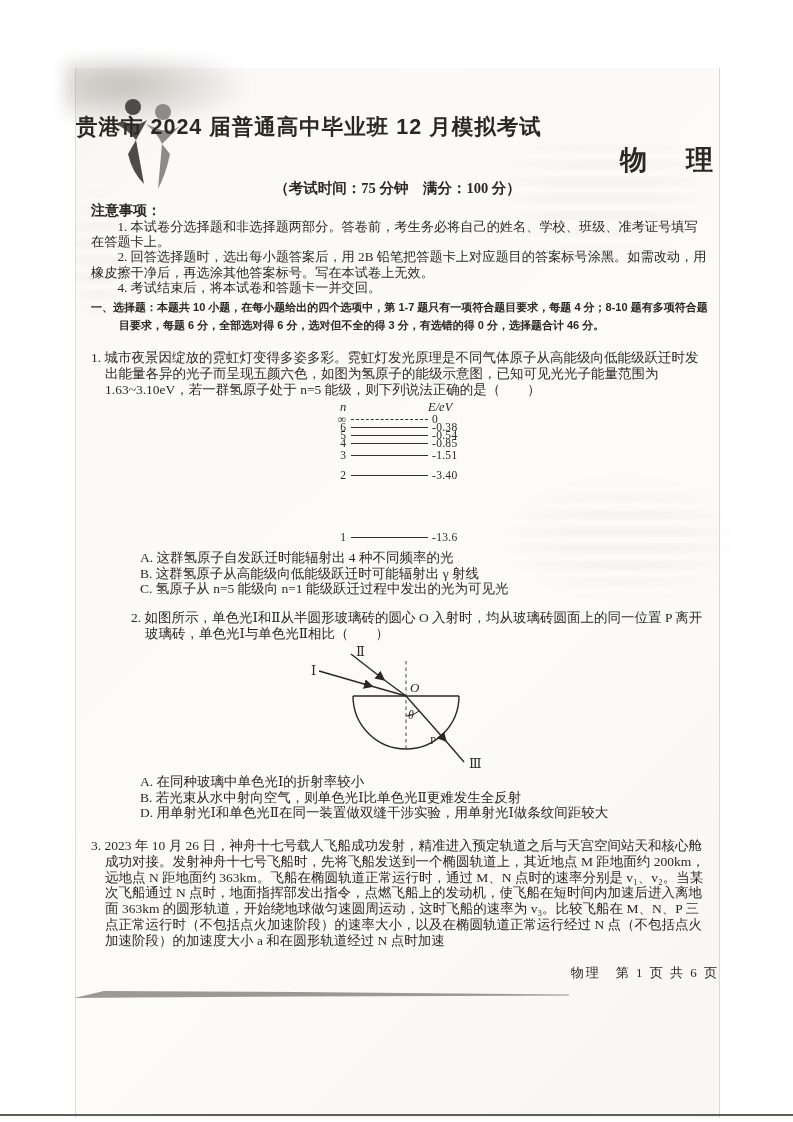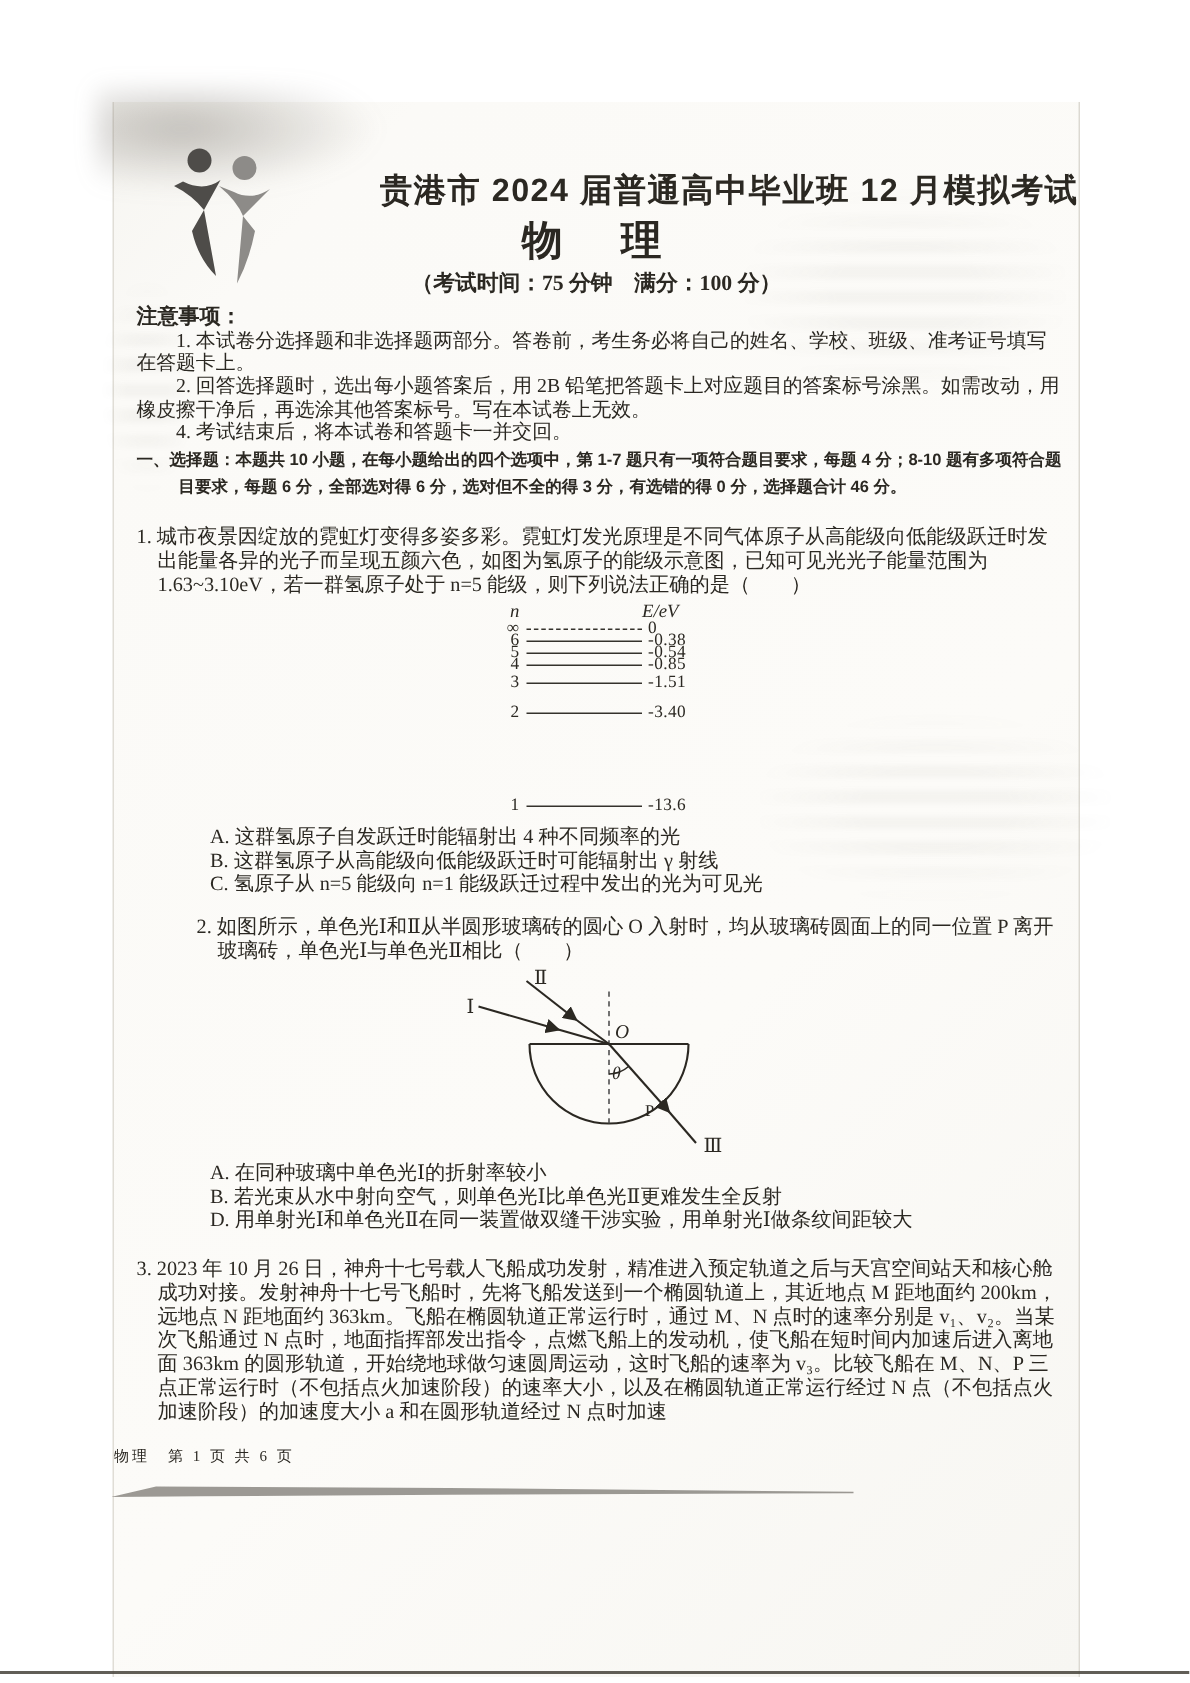--- a/index.html
+++ b/index.html
@@ -20,24 +20,24 @@
     filter:blur(7px);pointer-events:none;
   }
   .ghost{
     position:absolute;pointer-events:none;opacity:.5;filter:blur(1.6px);
     background:repeating-linear-gradient(180deg,
       rgba(120,116,108,.10) 0 9px,rgba(120,116,108,0) 9px 17px);
     -webkit-mask-image:radial-gradient(ellipse at center,#000 30%,transparent 75%);
             mask-image:radial-gradient(ellipse at center,#000 30%,transparent 75%);
   }
   
-  .title1{position:absolute;left:0;right:0;top:44px;text-align:right;
+  .title1{position:absolute;left:0;right:0;top:44px;text-align:left;
     font-family:"Liberation Sans","DejaVu Sans",sans-serif;font-weight:bold;
     font-size:21.5px;letter-spacing:1px;}
-  .subject{position:absolute;left:0;right:0;top:74px;text-align:center;
+  .subject{position:absolute;left:0;right:0;top:74px;text-align:right;
     font-family:"Liberation Sans","DejaVu Sans",sans-serif;font-weight:bold;
     font-size:27px;letter-spacing:6px;}
   .meta{position:absolute;left:0;right:0;top:111px;text-align:center;
     font-weight:bold;font-size:14.5px;}
   .logo{position:absolute;left:40px;top:26px;}
   
   .notice{position:absolute;left:15px;right:10px;top:122px;font-size:13.2px;line-height:15.2px;}
   .notice-h{font-family:"Liberation Sans","DejaVu Sans",sans-serif;font-weight:bold;font-size:14px;line-height:17px;margin-top:12px;}
   .nitem{text-indent:2em;}
   
@@ -57,22 +57,22 @@
   .erow{position:absolute;left:0;width:172px;height:12px;}
   .en{position:absolute;left:0;width:18px;text-align:right;top:-6px;font-size:11.5px;}
   .eline{position:absolute;left:23px;width:77px;top:0;border-top:1.3px solid #35322c;}
   .eline.dash{border-top-style:dashed;}
   .ev{position:absolute;left:104px;top:-6px;font-size:11.5px;letter-spacing:.3px;}
   
   .fig2{position:absolute;left:225px;top:576px;width:210px;height:150px;}
   .fig2 text{font-family:"Liberation Serif","DejaVu Serif",serif;fill:#2b2822;}
   .it{font-style:italic;}
   
-  .footer{position:absolute;left:0;right:0;top:896px;text-align:left;
-    font-size:10px;letter-spacing:2px;}
+  .footer{position:absolute;left:0;right:0;top:896px;text-align:right;
+    font-size:13px;letter-spacing:2px;}
   .fold-shadow{position:absolute;left:-2px;top:921px;}
   .scan-bottom-line{position:absolute;left:0;top:1114px;width:793px;height:2px;
     background:#45423a;opacity:.85;}
 </style>
 </head>
 <body>
 
 <div class="page">
   <div class="corner-shade"></div>
 

